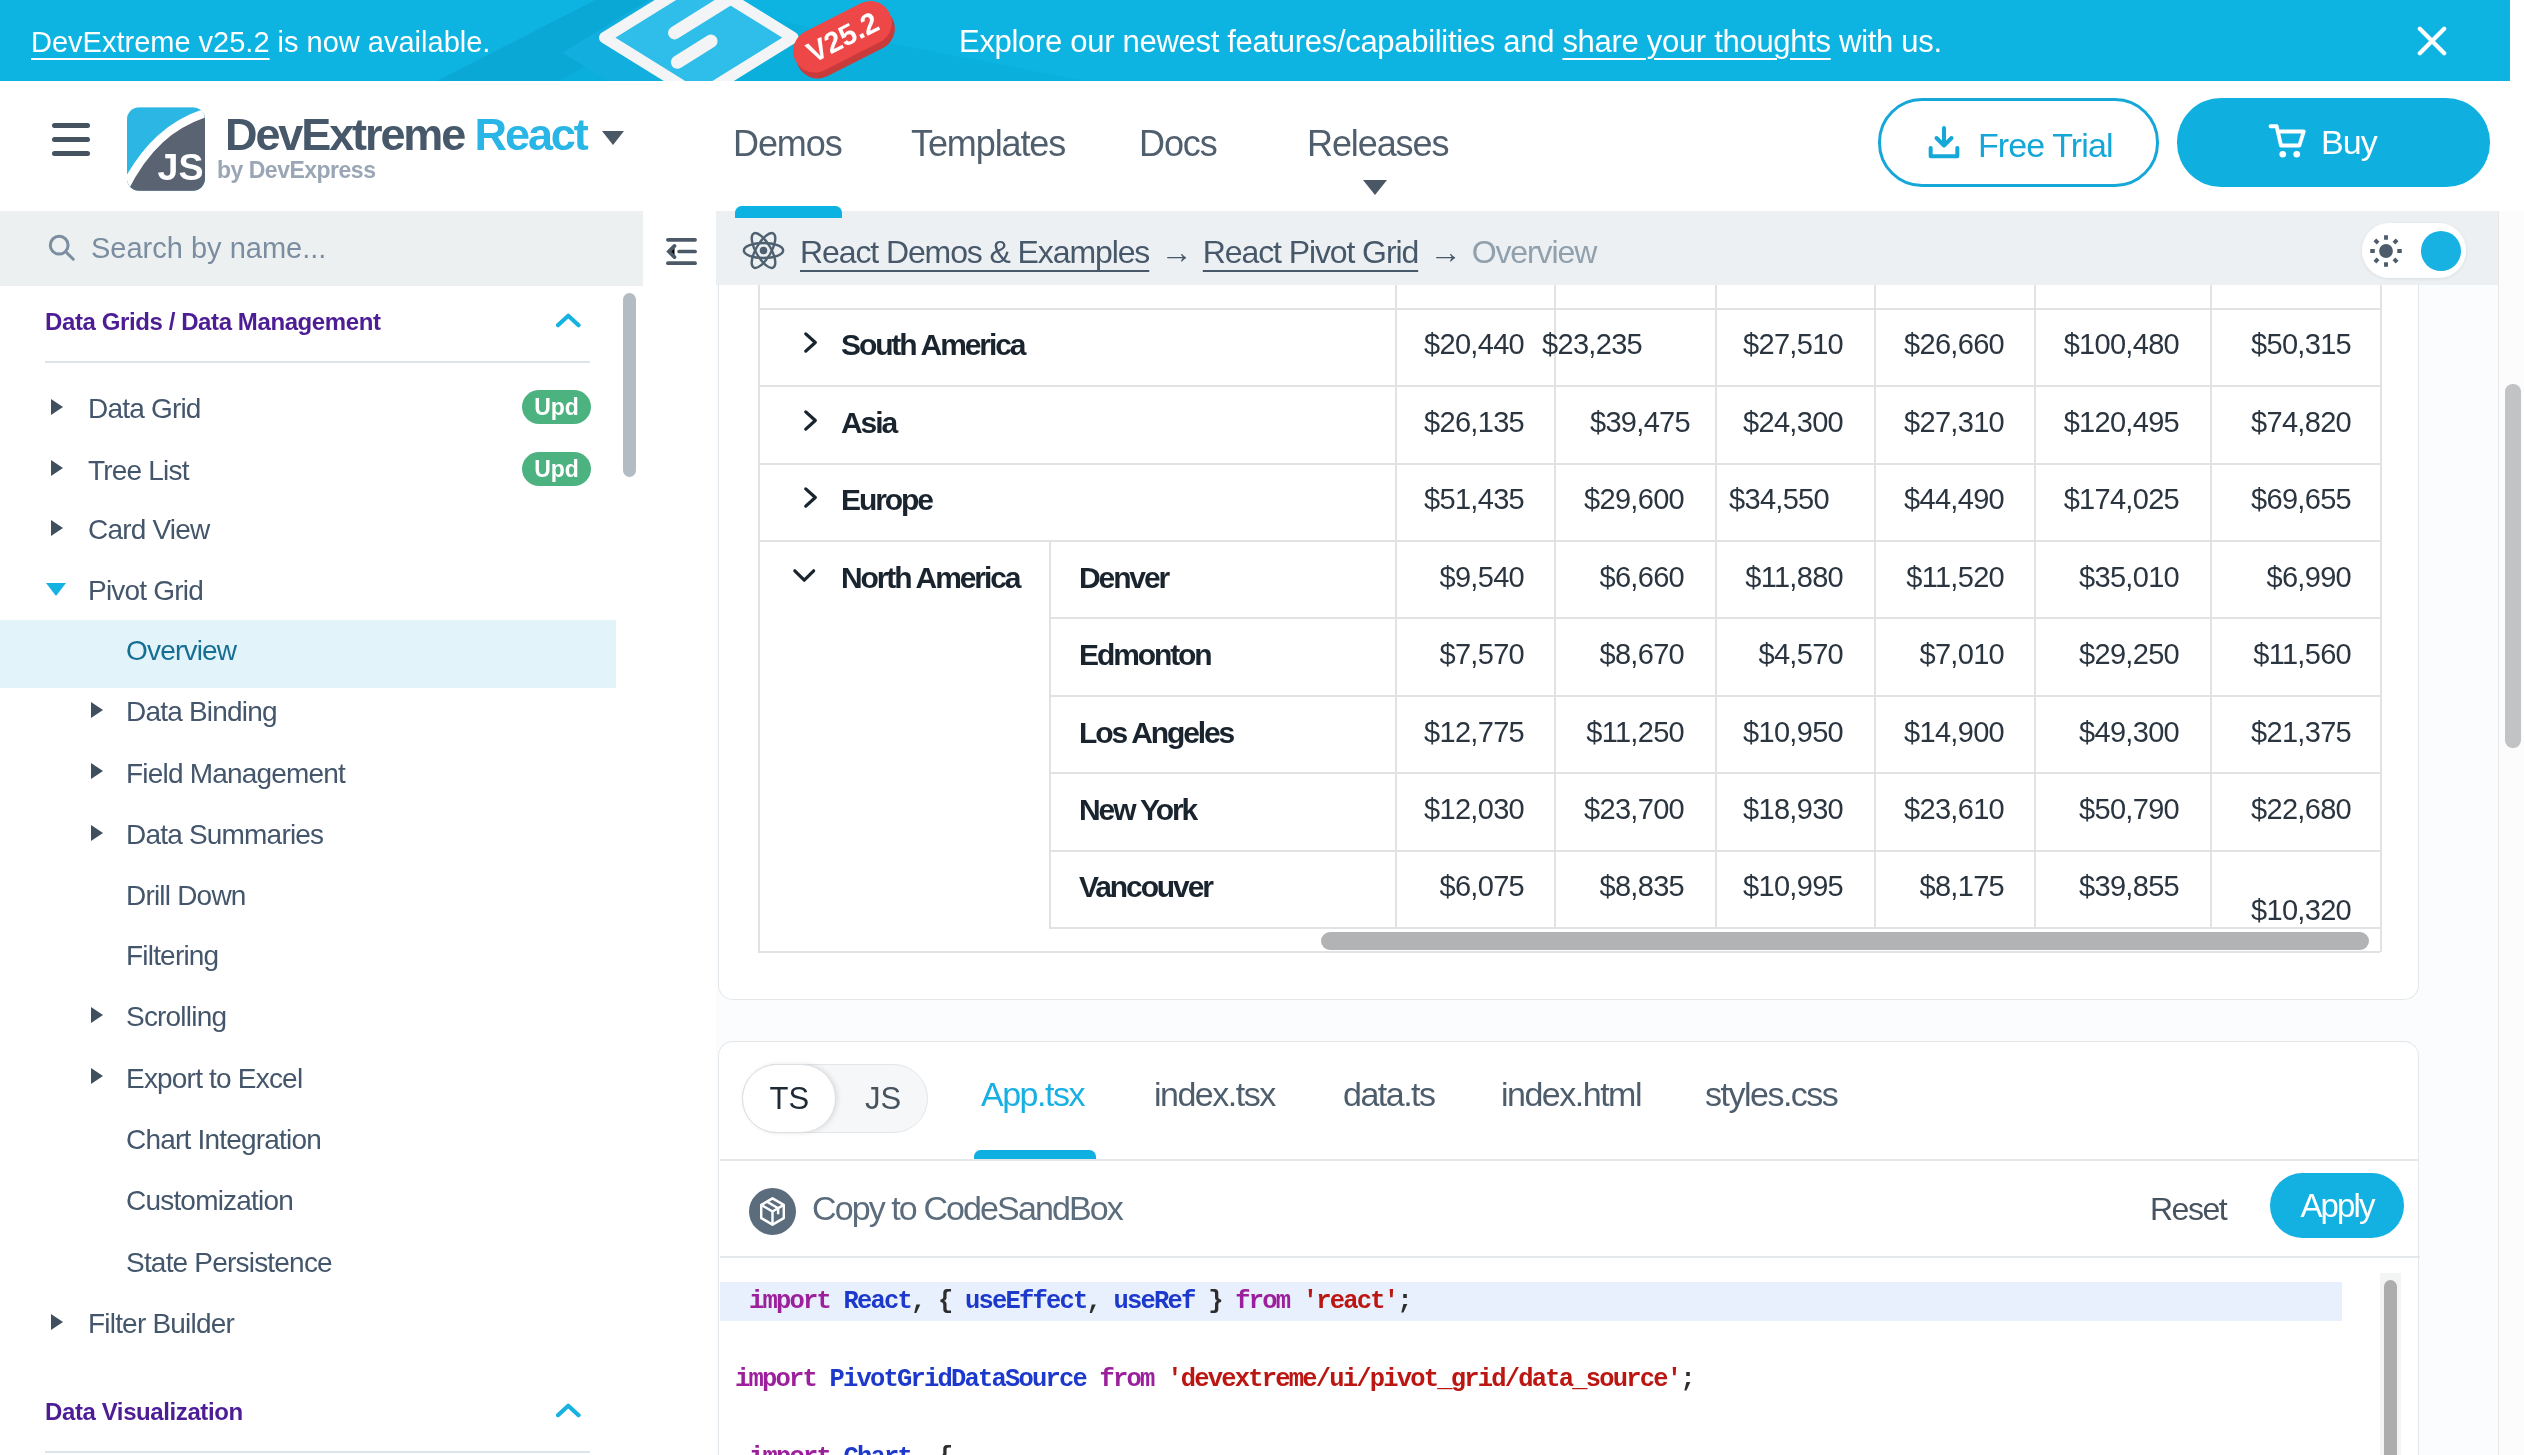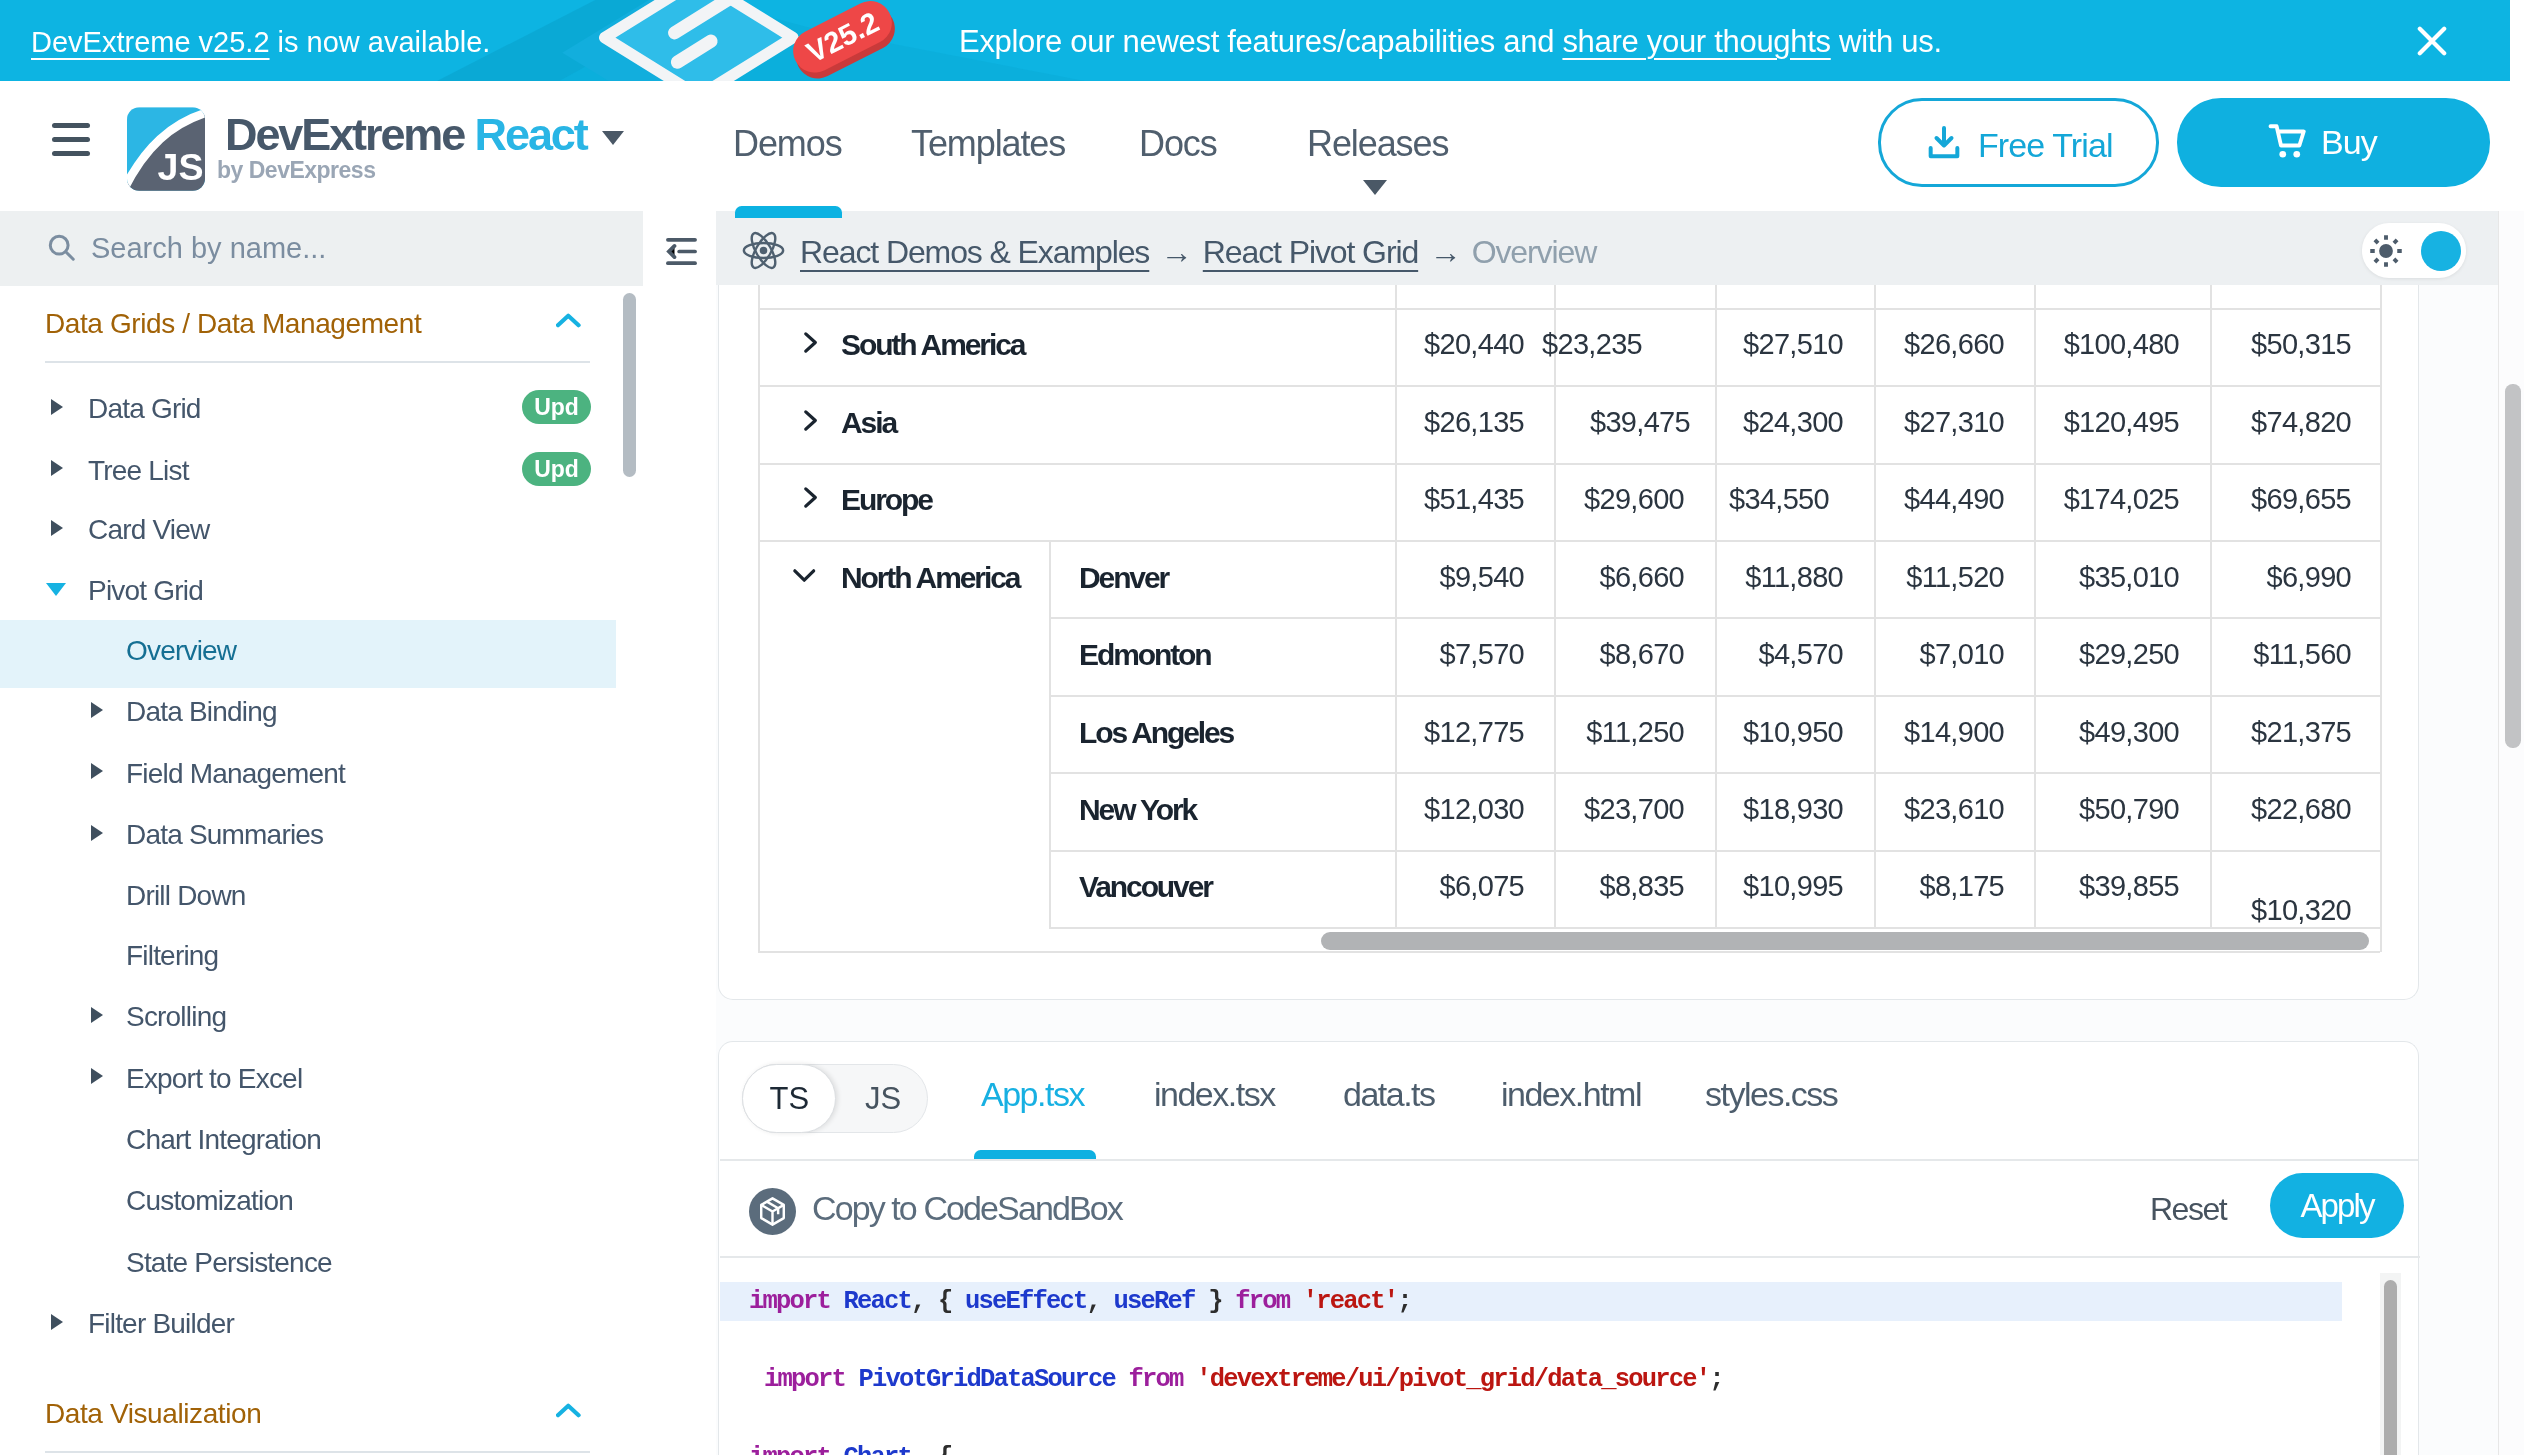--- a/index.html
+++ b/index.html
@@ -9,21 +9,21 @@
   
   #banner { left:0; top:0; width:2510px; height:81px; background:#0db4e2; overflow:hidden; }
   #banner .btxt { color:#fff; font-size:29px; top:25.5px; white-space:nowrap; }
   
   #header { left:0; top:81px; width:2510px; height:129px; background:#fff; }
   .navitem { top:42px; font-size:36px; color:#505f6e; letter-spacing:-1.1px; }
   
   #sidebar { left:0; top:211px; width:643px; height:1245px; background:#fff; }
   #searchrow { left:0; top:0; width:643px; height:75px; background:#edf0f1; }
   .treeitem { font-size:28px; color:#44566b; white-space:nowrap; letter-spacing:-0.8px; }
-  .sechead { font-size:28px; font-weight:normal; color:#a16207; letter-spacing:-0.4px; }
+  .sechead { font-size:24px; font-weight:bold; color:#4c1d95; letter-spacing:-0.4px; }
   .updbadge { width:69px; height:34px; background:#4cb380; border-radius:17px; color:#fff;
               font-size:23px; font-weight:bold; text-align:center; line-height:34px; }
   .tri-r { width:0; height:0; border-top:8.5px solid transparent; border-bottom:8.5px solid transparent;
            border-left:12.3px solid #3f4f5e; }
   
   #crumbrow { left:716px; top:211px; width:1809px; height:75px; background:#edf0f2; }
   
   #content { left:716px; top:285px; width:1792px; height:1171px; background:#fbfcfd; }
   #democard { left:1.9px; top:0; width:1701px; height:715px; background:#fff;
               border:1.9px solid #e3e7ea; border-top:none; border-radius:0 0 15px 15px; }
@@ -309,21 +309,21 @@
       <path d="M19 14.5 L31 21.5 M31 21.5 L31 28"></path>
     </g>
   </svg>
   <div class="abs" style="left:96px;top:904px;font-size:34px;color:#5b6c7c;letter-spacing:-1.9px;">Copy to CodeSandBox</div>
   <div class="abs" style="left:1434px;top:906px;font-size:32px;color:#47535f;letter-spacing:-1.5px;">Reset</div>
   <div class="abs" style="left:1554px;top:888px;width:134px;height:65px;background:#12b1e2;border-radius:33px;text-align:center;line-height:65px;font-size:33px;color:#fff;letter-spacing:-1.9px;">Apply</div>
   <div class="abs" style="left:3.8px;top:971px;width:1700px;height:1.9px;background:#e5e8ea;"></div>
 
   <div class="abs" style="left:3.8px;top:997px;width:1622px;height:39px;background:#e7f0fc;"></div>
   <div class="code abs" style="left:33px;top:997px;height:39px;line-height:39px;"><span class="kw">import</span><span class="pl"> </span><span class="id">React</span><span class="pl">, { </span><span class="id">useEffect</span><span class="pl">, </span><span class="id">useRef</span><span class="pl"> } </span><span class="kw">from</span><span class="pl"> </span><span class="str">'react'</span><span class="pl">;</span></div>
-  <div class="code abs" style="left:48px;top:1075px;height:39px;line-height:39px;"><span class="kw">import</span><span class="pl"> </span><span class="id">PivotGridDataSource</span><span class="pl"> </span><span class="kw">from</span><span class="pl"> </span><span class="str">'devextreme/ui/pivot_grid/data_source'</span><span class="pl">;</span></div>
+  <div class="code abs" style="left:19px;top:1075px;height:39px;line-height:39px;"><span class="kw">import</span><span class="pl"> </span><span class="id">PivotGridDataSource</span><span class="pl"> </span><span class="kw">from</span><span class="pl"> </span><span class="str">'devextreme/ui/pivot_grid/data_source'</span><span class="pl">;</span></div>
   <div class="code abs" style="left:33px;top:1153px;height:39px;line-height:39px;"><span class="kw">import</span><span class="pl"> </span><span class="id">Chart</span><span class="pl">, {</span></div>
   <div class="abs" style="left:1664px;top:988px;width:21px;height:183px;background:#f3f4f4;"></div>
   <div class="abs" style="left:1668px;top:995px;width:13.2px;height:176px;border-radius:6.6px 6.6px 0 0;background:#adadad;"></div>
 </div>
 <div id="pagescroll" class="abs" style="left:2498px;top:211px;width:26.4px;height:1245px;background:#fcfcfd;border-left:0.9px solid #e7e7e7;">
   <div class="abs" style="left:5.7px;top:173px;width:16px;height:364px;border-radius:7.6px;background:#c2c3c5;"></div>
 </div>
 
 
 </body></html>

